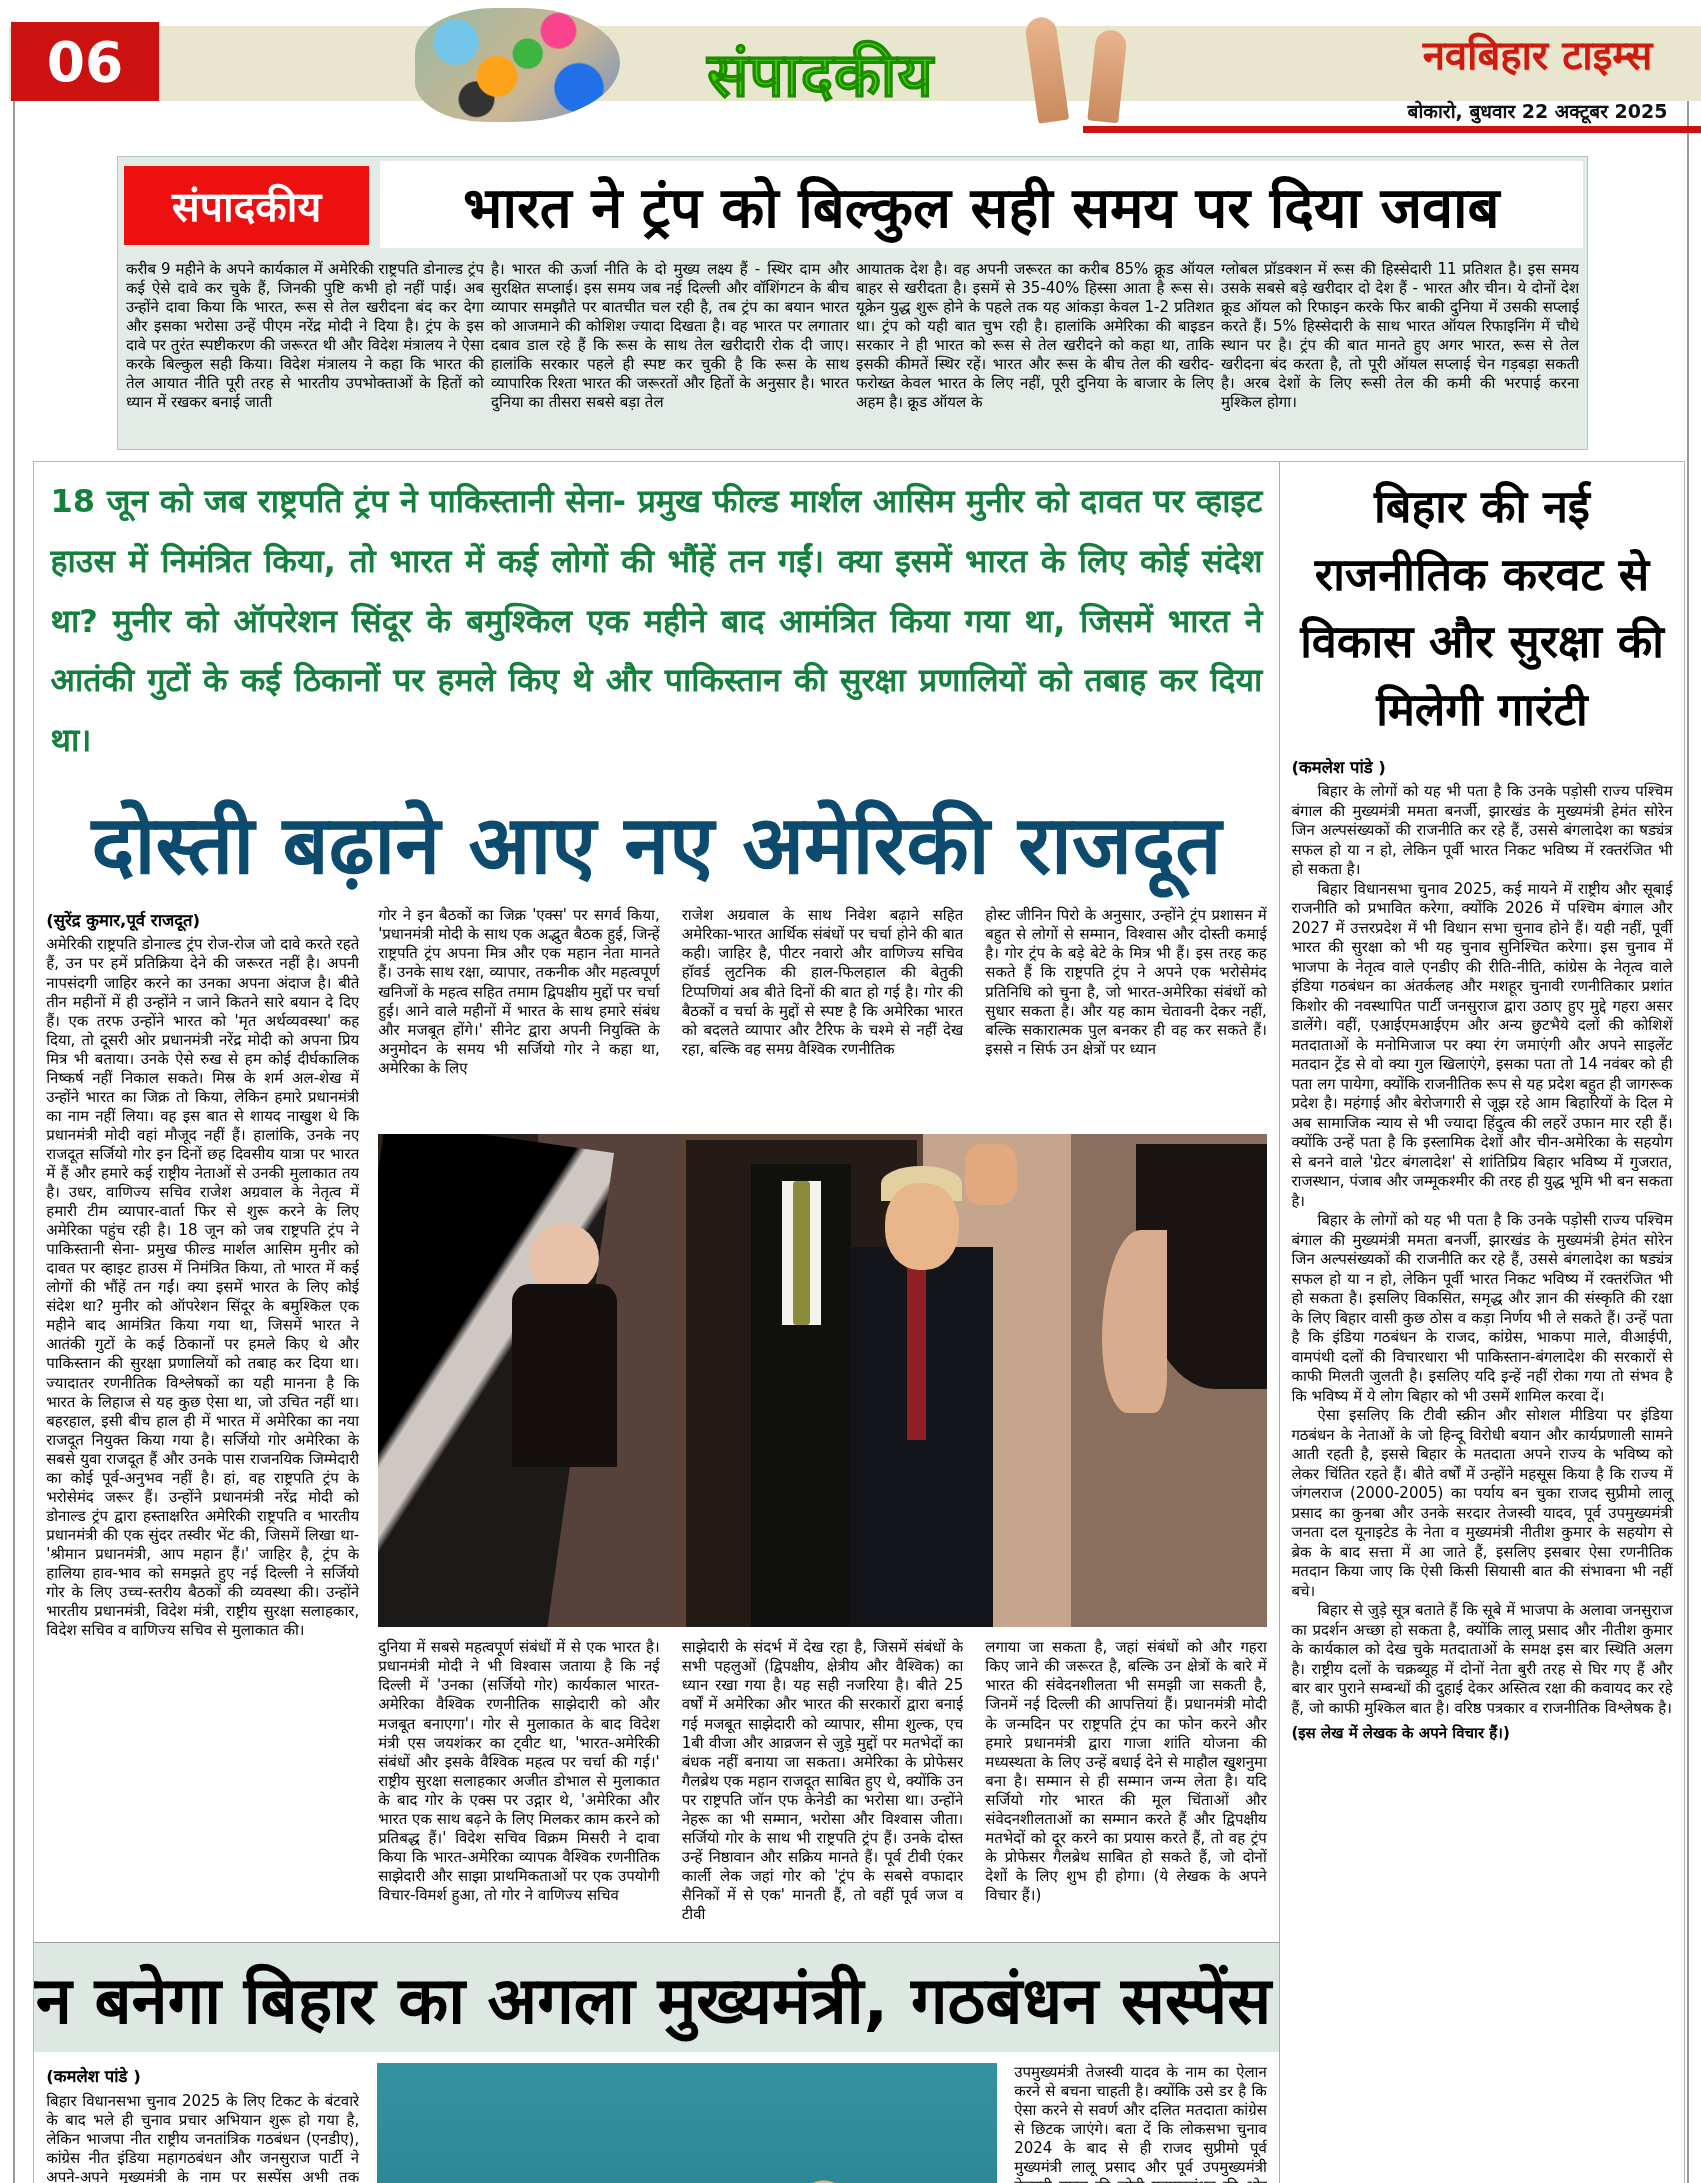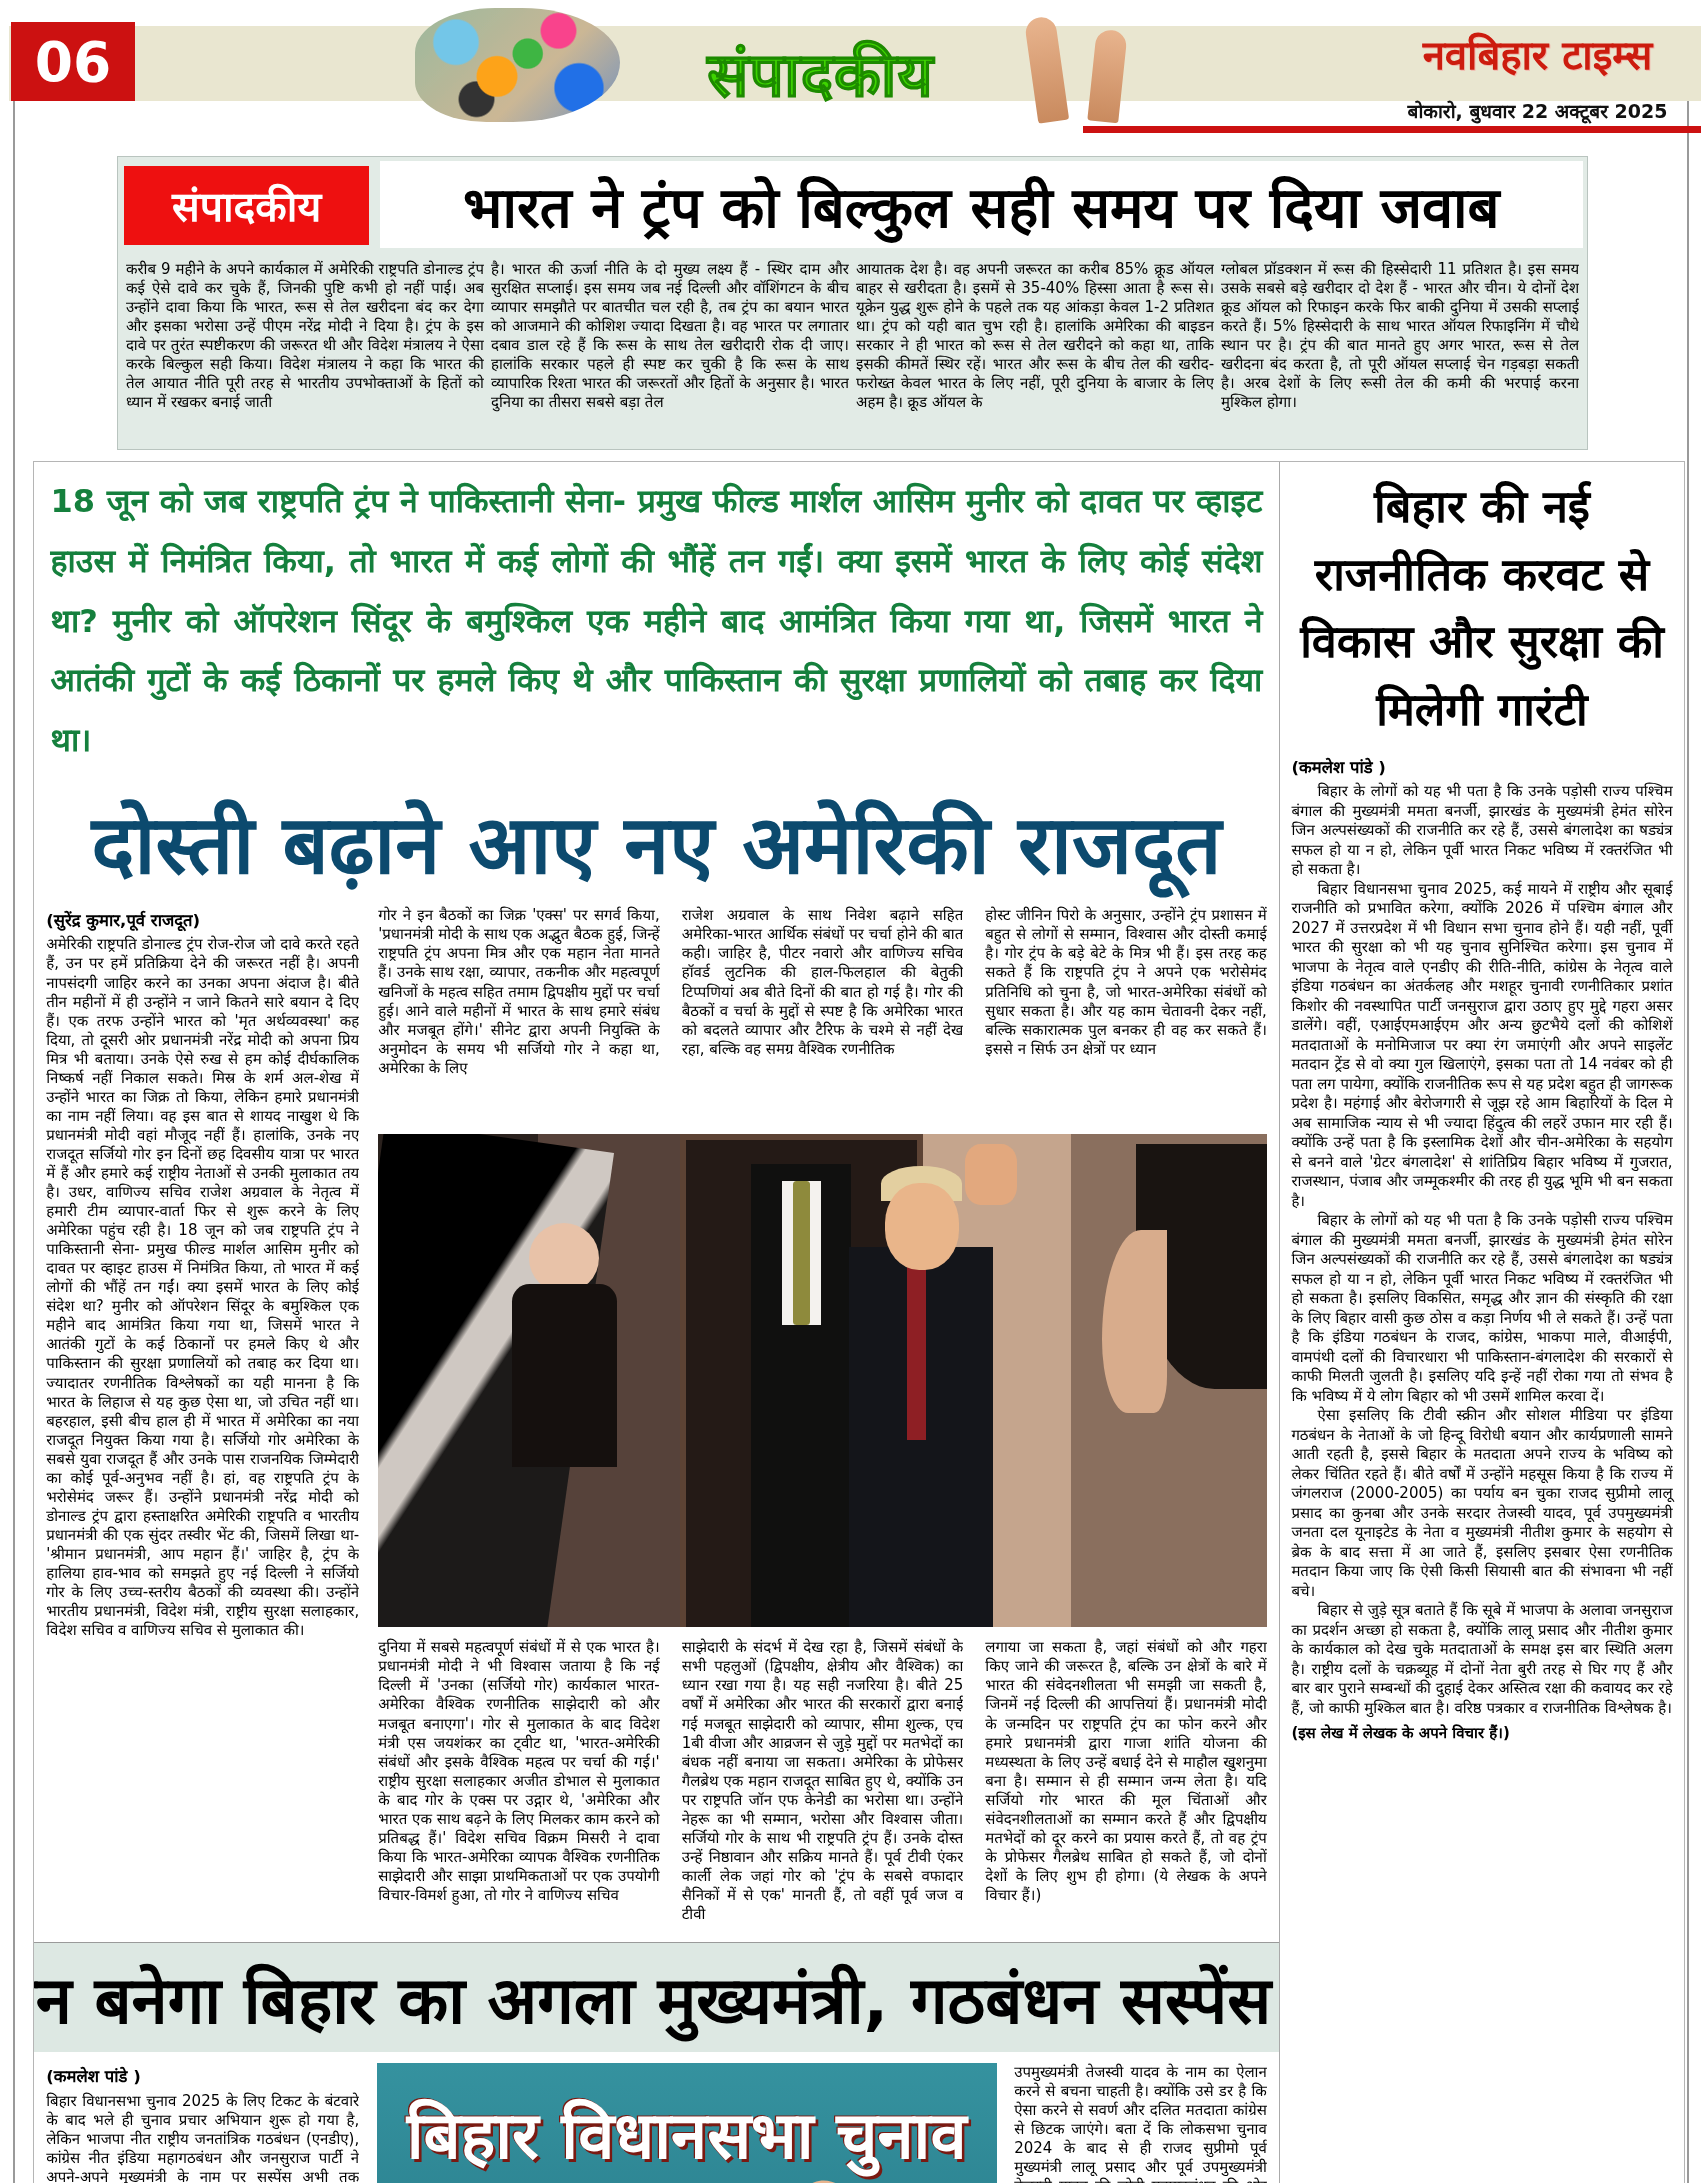--- a/index.html
+++ b/index.html
@@ -4,21 +4,21 @@
 <style>
   html,body{margin:0;padding:0;background:#f2f2f0;}
   body{font-family:"DejaVu Sans","Liberation Sans",sans-serif;}
   .page{position:relative;width:1701px;height:2733px;background:#ffffff;overflow:hidden;}
   .edge-line{position:absolute;top:52px;bottom:17.5px;width:2.2px;background:#9a9a9a;}
   .edge-line.left{left:13px;}
   .edge-line.right{right:12.2px;}
 
   
   .band{position:absolute;left:8.7px;right:0;top:26px;height:75px;background:#e9e6d0;}
-  .pagenum-box{position:absolute;left:11px;top:22px;width:124px;height:79px;background:#cc1111;color:#fff;
+  .pagenum-box{position:absolute;left:11px;top:22px;width:148px;height:79px;background:#cc1111;color:#fff;
        display:flex;align-items:center;justify-content:center;font-size:55px;font-weight:bold;}
   .map-collage{position:absolute;left:415px;top:7.9px;width:205px;height:114px;border-radius:45% 55% 60% 40%;
        background:
         radial-gradient(circle at 20% 30%,#7ec3e0 0 12%,transparent 13%),
         radial-gradient(circle at 70% 20%,#e24a87 0 10%,transparent 11%),
         radial-gradient(circle at 40% 60%,#f0a532 0 14%,transparent 15%),
         radial-gradient(circle at 80% 70%,#2d6fd2 0 13%,transparent 14%),
         radial-gradient(circle at 55% 40%,#4caf50 0 11%,transparent 12%),
         radial-gradient(circle at 30% 80%,#333 0 10%,transparent 11%),
         linear-gradient(135deg,#9fb7a0,#c8b79b 60%,#7892b5);
@@ -178,21 +178,20 @@
         <div class="ba-band">
           <h2>आखिर कौन बनेगा बिहार का अगला मुख्यमंत्री, गठबंधन सस्पेंस बरकरार !</h2>
         </div>
         <div class="ba-body">
           <div class="ba-col1">
             <div class="byline">(कमलेश पांडे )</div>
             <div class="coltext">बिहार विधानसभा चुनाव 2025 के लिए टिकट के बंटवारे के बाद भले ही चुनाव प्रचार अभियान शुरू हो गया है, लेकिन भाजपा नीत राष्ट्रीय जनतांत्रिक गठबंधन (एनडीए), कांग्रेस नीत इंडिया महागठबंधन और जनसुराज पार्टी ने अपने-अपने मुख्यमंत्री के नाम पर सस्पेंस अभी तक बरकरार रखा है। इससे मतदाताओं का असमंजस बढ़ता जा रहा है। इससे नीतीश कुमार और तेजस्वी यादव की दिन में ही हो रही नजर आ रही है, क्योंकि गठबंधन राजनीति की मजबूरियों ने इनके पर कतर दिए हैं। यही वजह है कि एनडीए के घटक दल हिंदुस्तानी अवामी मोर्चा (हम) के नेता और बिहार के पूर्व मुख्यमंत्री जीतन राम मांझी ने कहा है कि मुख्यमंत्री का नाम अब साफ किया जाना चाहिए। जबकि भाजपा, कांग्रेस और जनसुराज की अपनी-अपनी रणनीति है कि मुख्यमंत्री के नाम की घोषणा नहीं की जाए। सवाल है कि जीतन राम मांझी ने ऐसा क्यों कहा, क्या नीतीश कुमार के इशारे पर उन्होंने ऐसा कहा, या फिर कोई और बात है।</div>
           </div>
           <div class="ba-center">
             <div class="egraphic">
-              <div class="eg-title">बिहार विधानसभा चुनाव</div>
 
               <div class="eg-hand"></div>
             </div>
 
           </div>
           <div class="ba-col4 coltext">उपमुख्यमंत्री तेजस्वी यादव के नाम का ऐलान करने से बचना चाहती है। क्योंकि उसे डर है कि ऐसा करने से सवर्ण और दलित मतदाता कांग्रेस से छिटक जाएंगे। बता दें कि लोकसभा चुनाव 2024 के बाद से ही राजद सुप्रीमो पूर्व मुख्यमंत्री लालू प्रसाद और पूर्व उपमुख्यमंत्री तेजस्वी यादव की जोड़ी महागठबंधन की ओर से मुख्यमंत्री पद के चेहरे को लेकर दबाव बना रही है। खुद तेजस्वी यादव के नाम का ऐलान करने की खींचातानी चलती रही। रही बात चुनावी रणनीतिकार प्रशांत किशोर की जनसुराज पार्टी की, तो वह शुरू से ही किस मुख्यमंत्री पद के नाम की घोषणा किए बिना ही सभी सीटों पर चुनाव लड़ रही है और इंडिया गठबंधन व एनडीए दोनों को चुनौती दे रही है।</div>
         </div>
       </article>
 
     </div>

